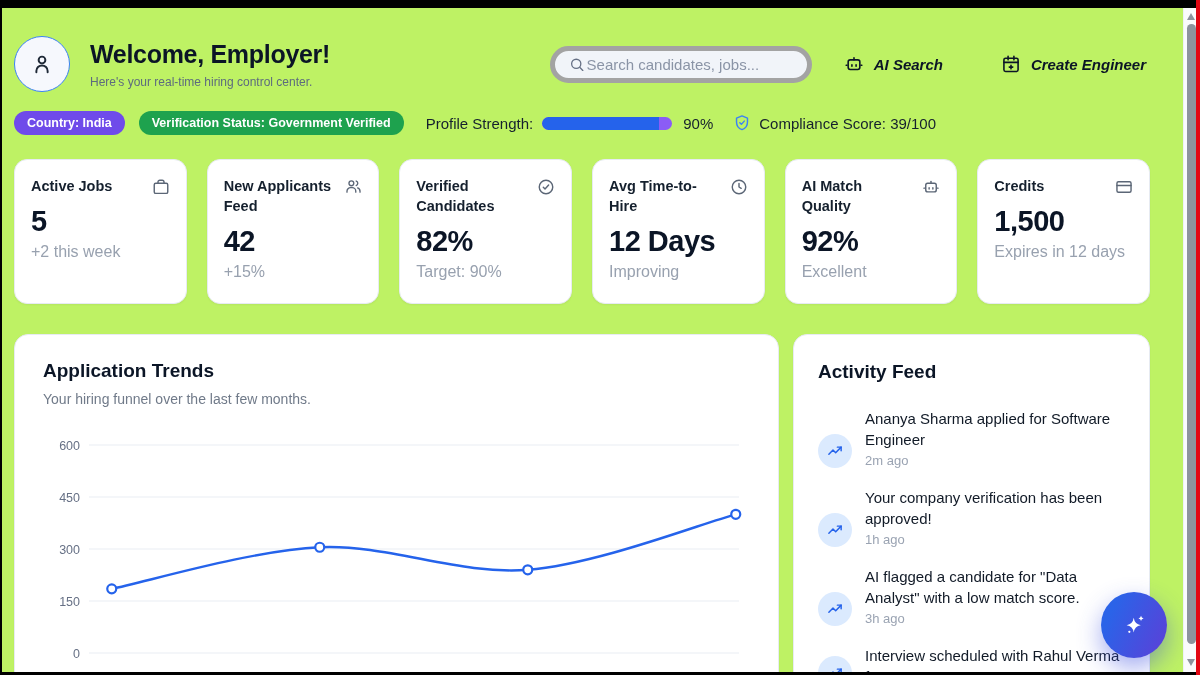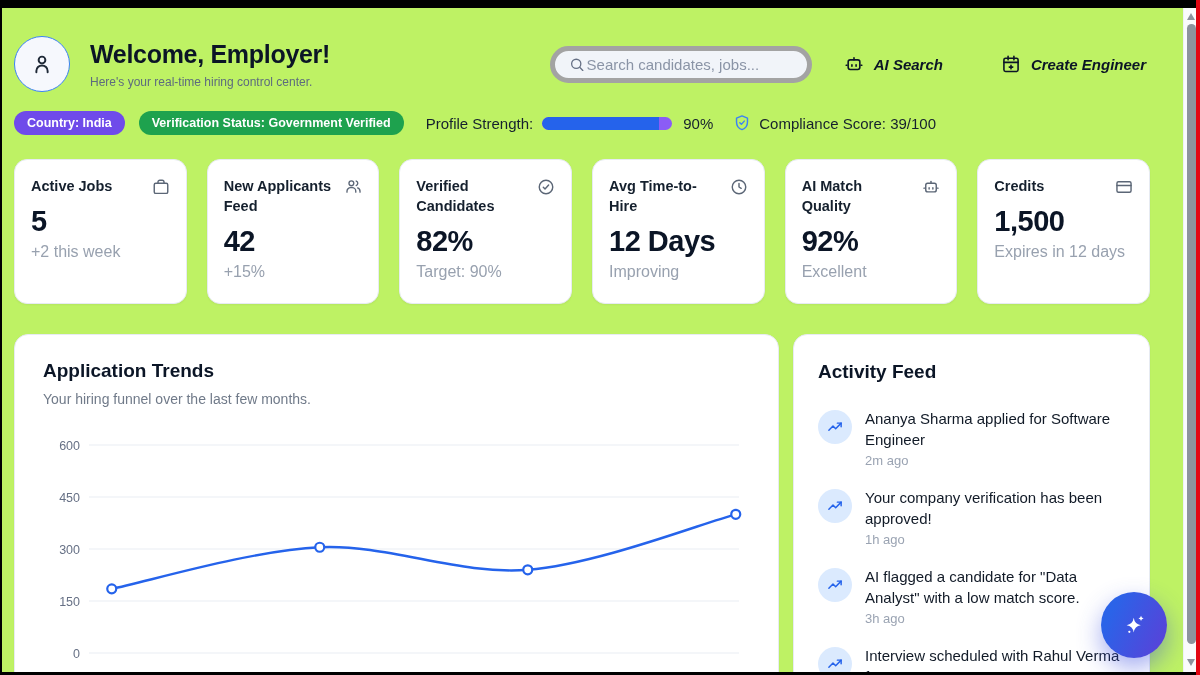--- a/index.html
+++ b/index.html
@@ -80,21 +80,21 @@
     background:#fff; border:1px solid #e7ebf2; border-radius:14px;
     box-shadow:0 1px 2px rgba(16,24,40,.05); height:420px;
   }
   .trends { width:765px; padding:25px 28px; }
   .panel h2 { margin:0; font-size:19px; font-weight:700; color:#0b1526; }
   .trends .sub { margin-top:9px; font-size:14px; color:#707a89; }
   .chart { margin-top:20px; display:block; }
 
   .activity { width:357px; padding:26px 24px; }
   .feed { margin-top:25px; }
-  .feed-item { display:flex; gap:13px; margin-bottom:19px; align-items:flex-start; }
+  .feed-item { display:flex; gap:13px; margin-bottom:19px; align-items:flex-end; }
   .feed-icon {
     width:34px; height:34px; border-radius:50%; background:#dbeafe; color:#2563eb;
     display:flex; align-items:center; justify-content:center; flex:none; margin-top:2px;
   }
   .feed-text { font-size:15px; color:#111a27; line-height:1.4; }
   .feed-time { font-size:13px; color:#9aa3b2; margin-top:3px; }
 
   
   .fab {
     position:absolute; left:1099px; top:584px; width:66px; height:66px; border-radius:50%;

